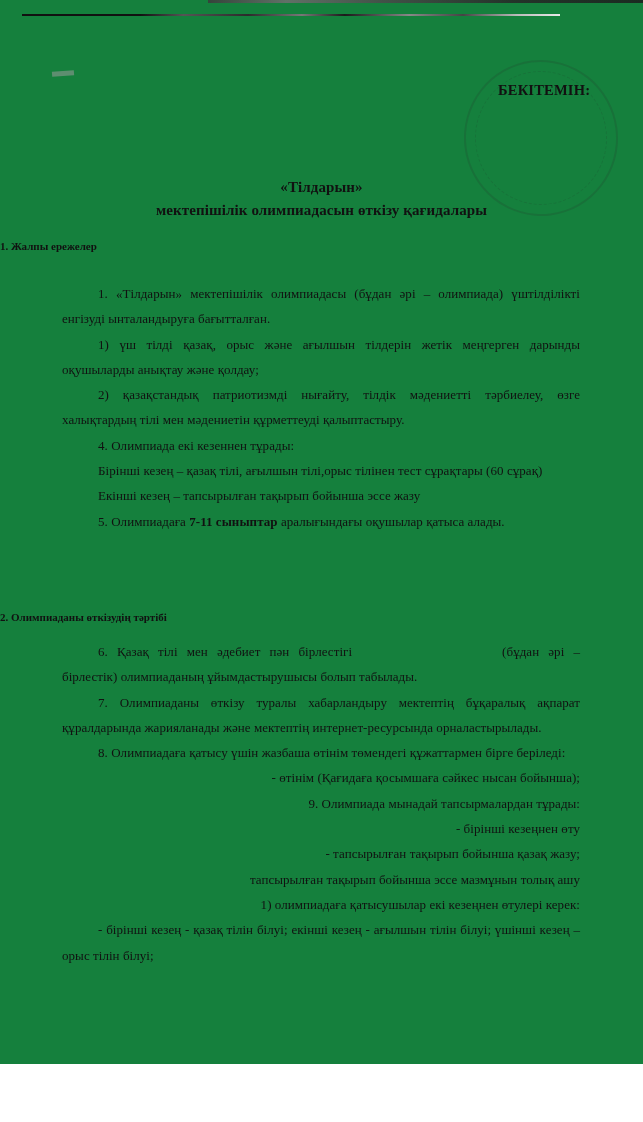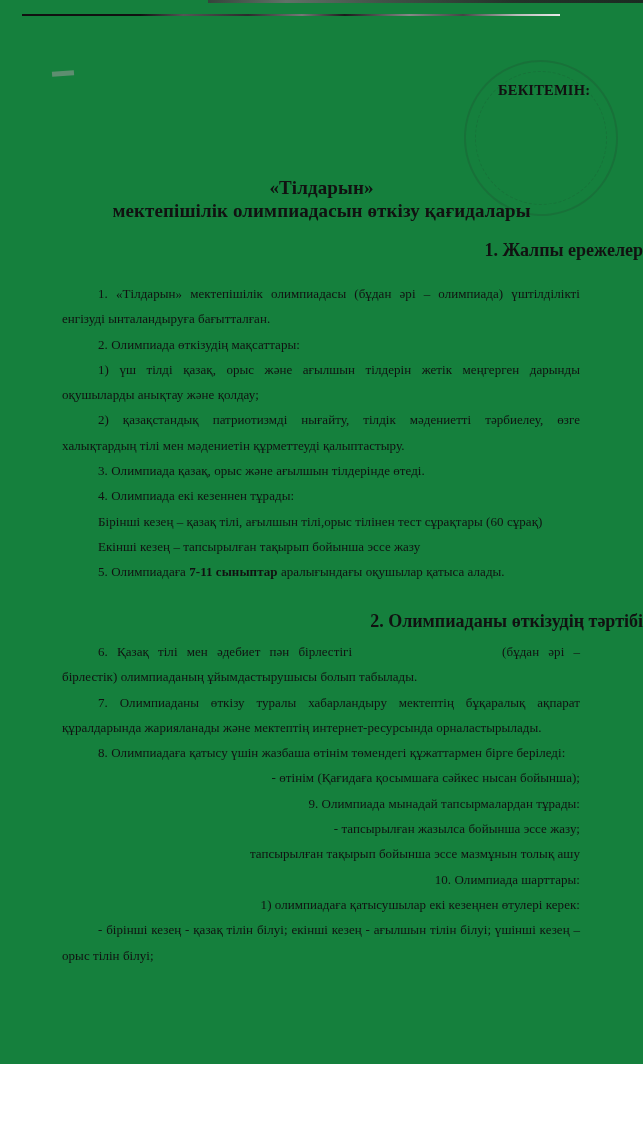--- a/index.html
+++ b/index.html
@@ -100,30 +100,30 @@
   }
 
   
   .doc-title {
     position: absolute;
     left: 0;
     top: 176px;
     width: 643px;
     text-align: center;
     font-weight: bold;
-    font-size: 19px;
+    font-size: 15px;
     line-height: 23px;
     letter-spacing: .1px;
   }
   .section-head {
     position: absolute;
     width: 643px;
-    text-align: right;
+    text-align: left;
     font-weight: bold;
-    font-size: 18px;
+    font-size: 11px;
   }
   #sec1 { top: 240px; }
   #sec2 { top: 611px; font-family: Liberation Serif, serif; }
 
   
   .body-block {
     position: absolute;
     left: 62px;
     width: 518px;
     font-size: 13px;
@@ -161,38 +161,36 @@
 
   <div class="doc-title">
     <div>«Тілдарын»</div>
     <div>мектепішілік олимпиадасын өткізу қағидалары</div>
   </div>
 
   <div class="section-head" id="sec1">1. Жалпы ережелер</div>
 
   <div class="body-block" id="block1">
     <p>1. «Тілдарын» мектепішілік олимпиадасы (бұдан әрі – олимпиада) үштілділікті енгізуді ынталандыруға бағытталған.</p>
-    <p>2. Олимпиада өткізудің мақсаттары:</p>
     <p>1) үш тілді қазақ, орыс және ағылшын тілдерін жетік меңгерген дарынды оқушыларды анықтау және қолдау;</p>
     <p>2) қазақстандық патриотизмді нығайту, тілдік мәдениетті тәрбиелеу, өзге халықтардың тілі мен мәдениетін құрметтеуді қалыптастыру.</p>
-    <p>3. Олимпиада қазақ, орыс және ағылшын тілдерінде өтеді.</p>
     <p>4. Олимпиада екі кезеннен тұрады:</p>
     <p>Бірінші кезең – қазақ тілі, ағылшын тілі,орыс тілінен тест сұрақтары (60 сұрақ)</p>
     <p>Екінші кезең – тапсырылған тақырып бойынша эссе жазу</p>
     <p><span>5. Олимпиадаға </span><b>7-11 сыныптар</b><span> аралығындағы оқушылар қатыса алады.</span></p>
   </div>
 
   <div class="section-head" id="sec2">2. Олимпиаданы өткізудің тәртібі</div>
 
   <div class="body-block" id="block2">
     <p><span>6. Қазақ тілі мен әдебиет пән бірлестігі</span><span class="gap"></span><span>(бұдан әрі – бірлестік) олимпиаданың ұйымдастырушысы болып табылады.</span></p>
     <p>7. Олимпиаданы өткізу туралы хабарландыру мектептің бұқаралық ақпарат құралдарында жарияланады және мектептің интернет-ресурсында орналастырылады.</p>
     <p>8. Олимпиадаға қатысу үшін жазбаша өтінім төмендегі құжаттармен бірге беріледі:</p>
     <p class="lastline">- өтінім (Қағидаға қосымшаға сәйкес нысан бойынша);</p>
     <p class="lastline">9. Олимпиада мынадай тапсырмалардан тұрады:</p>
-    <p class="lastline">- тапсырылған жазылса бойынша эссе жазу;</p>
+    <p class="lastline">- бірінші  кезеңнен өту</p>
+    <p class="lastline">- тапсырылған тақырып бойынша қазақ жазу;</p>
     <p class="lastline noindent">тапсырылған тақырып бойынша эссе  мазмұнын толық ашу</p>
-    <p class="lastline">10. Олимпиада шарттары:</p>
     <p class="lastline">1) олимпиадаға қатысушылар екі кезеңнен өтулері керек:</p>
     <p>- бірінші кезең - қазақ тілін білуі; екінші кезең - ағылшын тілін білуі; үшінші кезең – орыс тілін білуі;</p>
   </div>
 
 </div>
 
 </body></html>

